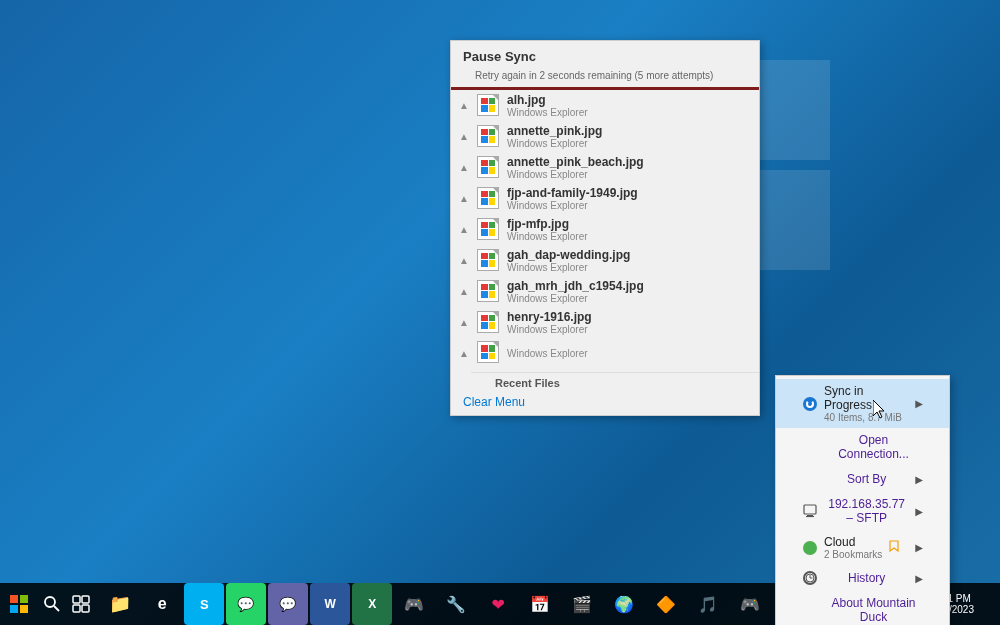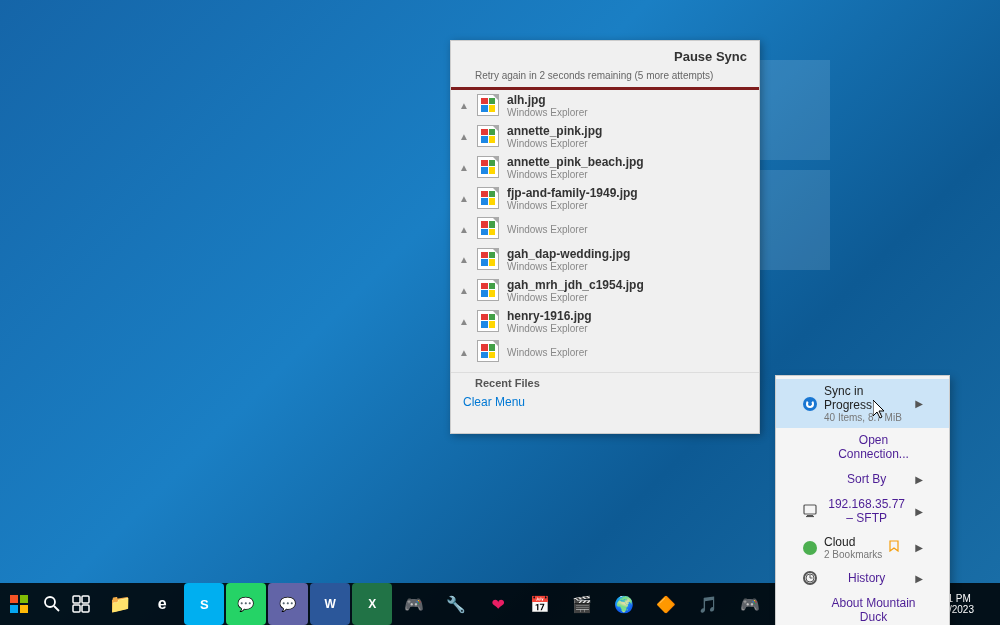--- a/index.html
+++ b/index.html
@@ -110,21 +110,20 @@
       box-shadow: 2px 2px 8px rgba(0,0,0,0.3);
       z-index: 200;
       font-size: 12px;
     }
 
     .sync-header {
       padding: 8px 12px 4px;
       font-weight: 600;
       color: #333;
       font-size: 13px;
-      text-align: right;
     }
 
     .sync-retry {
       padding: 2px 24px 6px;
       color: #666;
       font-size: 10px;
       border-bottom: 3px solid #7f1d1d;
     }
 
     .file-list {
@@ -204,24 +203,25 @@
       color: #888;
     }
 
     .recent-files-header {
       padding: 4px 24px 2px;
       font-weight: 600;
       color: #555;
       font-size: 11px;
       border-top: 1px solid #ddd;
       margin-top: 2px;
+      margin-left: 20px;
     }
 
     .clear-menu {
-      padding: 4px 12px 24px;
+      padding: 4px 12px 6px;
       color: #0078d4;
       font-size: 12px;
       cursor: pointer;
     }
 
     
     .context-menu {
       position: absolute;
       top: 375px;
       left: 775px;
@@ -429,20 +429,21 @@
           <div class="file-icon-img">
               <div class="file-icon-colors">
                 <div class="fc1"></div>
                 <div class="fc2"></div>
                 <div class="fc3"></div>
                 <div class="fc4"></div>
               </div>
             </div>
         </div>
         <div class="file-info">
+          <div class="file-name">fjp-mfp.jpg</div>
           <div class="file-source">Windows Explorer</div>
         </div>
       </div>
       <div class="file-item">
         <span class="upload-arrow">▲</span>
         <div class="file-icon">
           <div class="file-icon-img">
               <div class="file-icon-colors">
                 <div class="fc1"></div>
                 <div class="fc2"></div>

